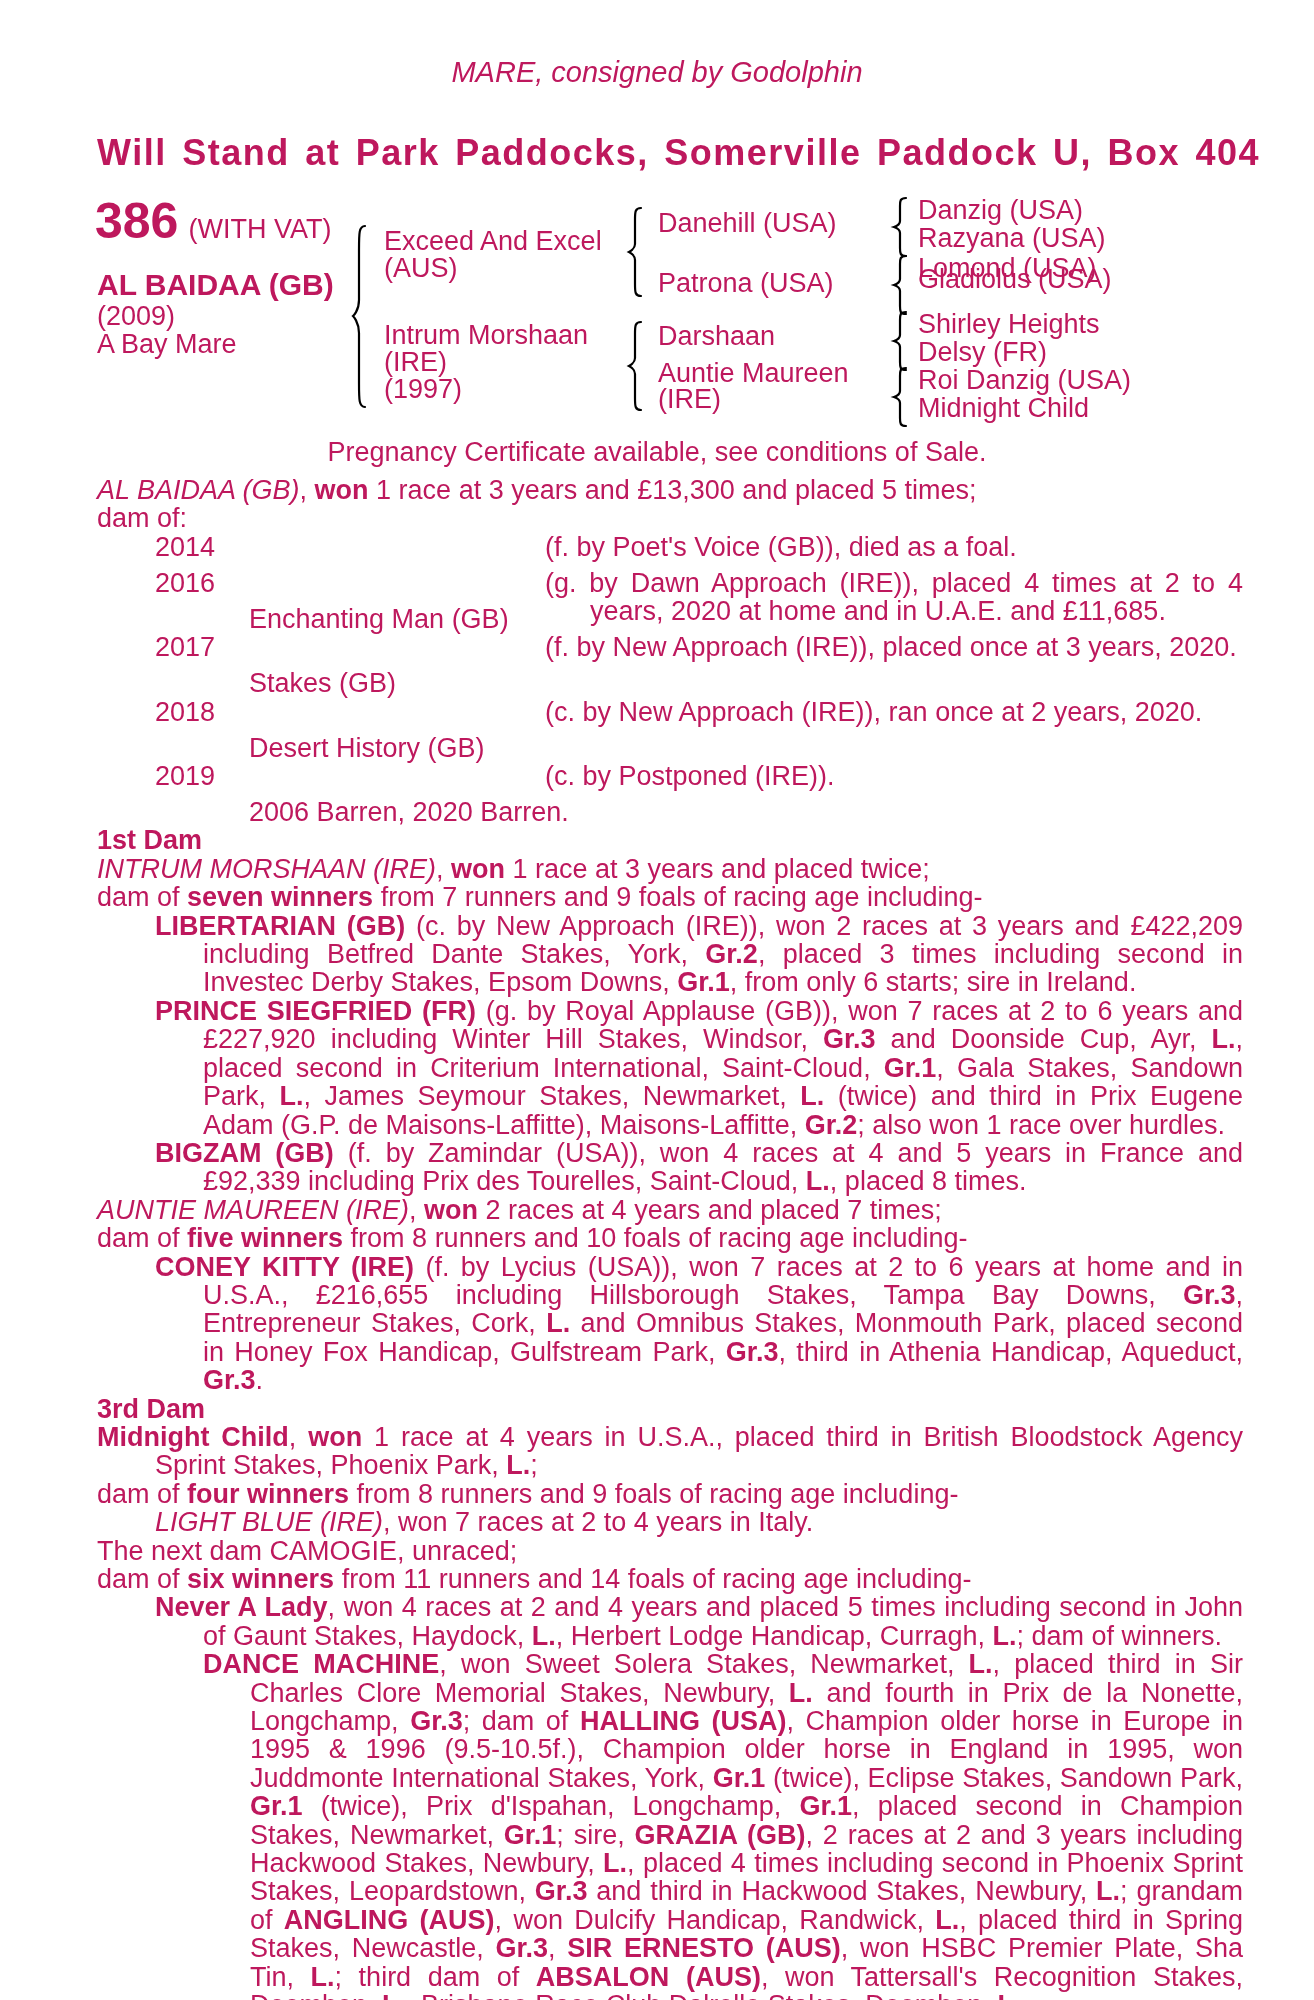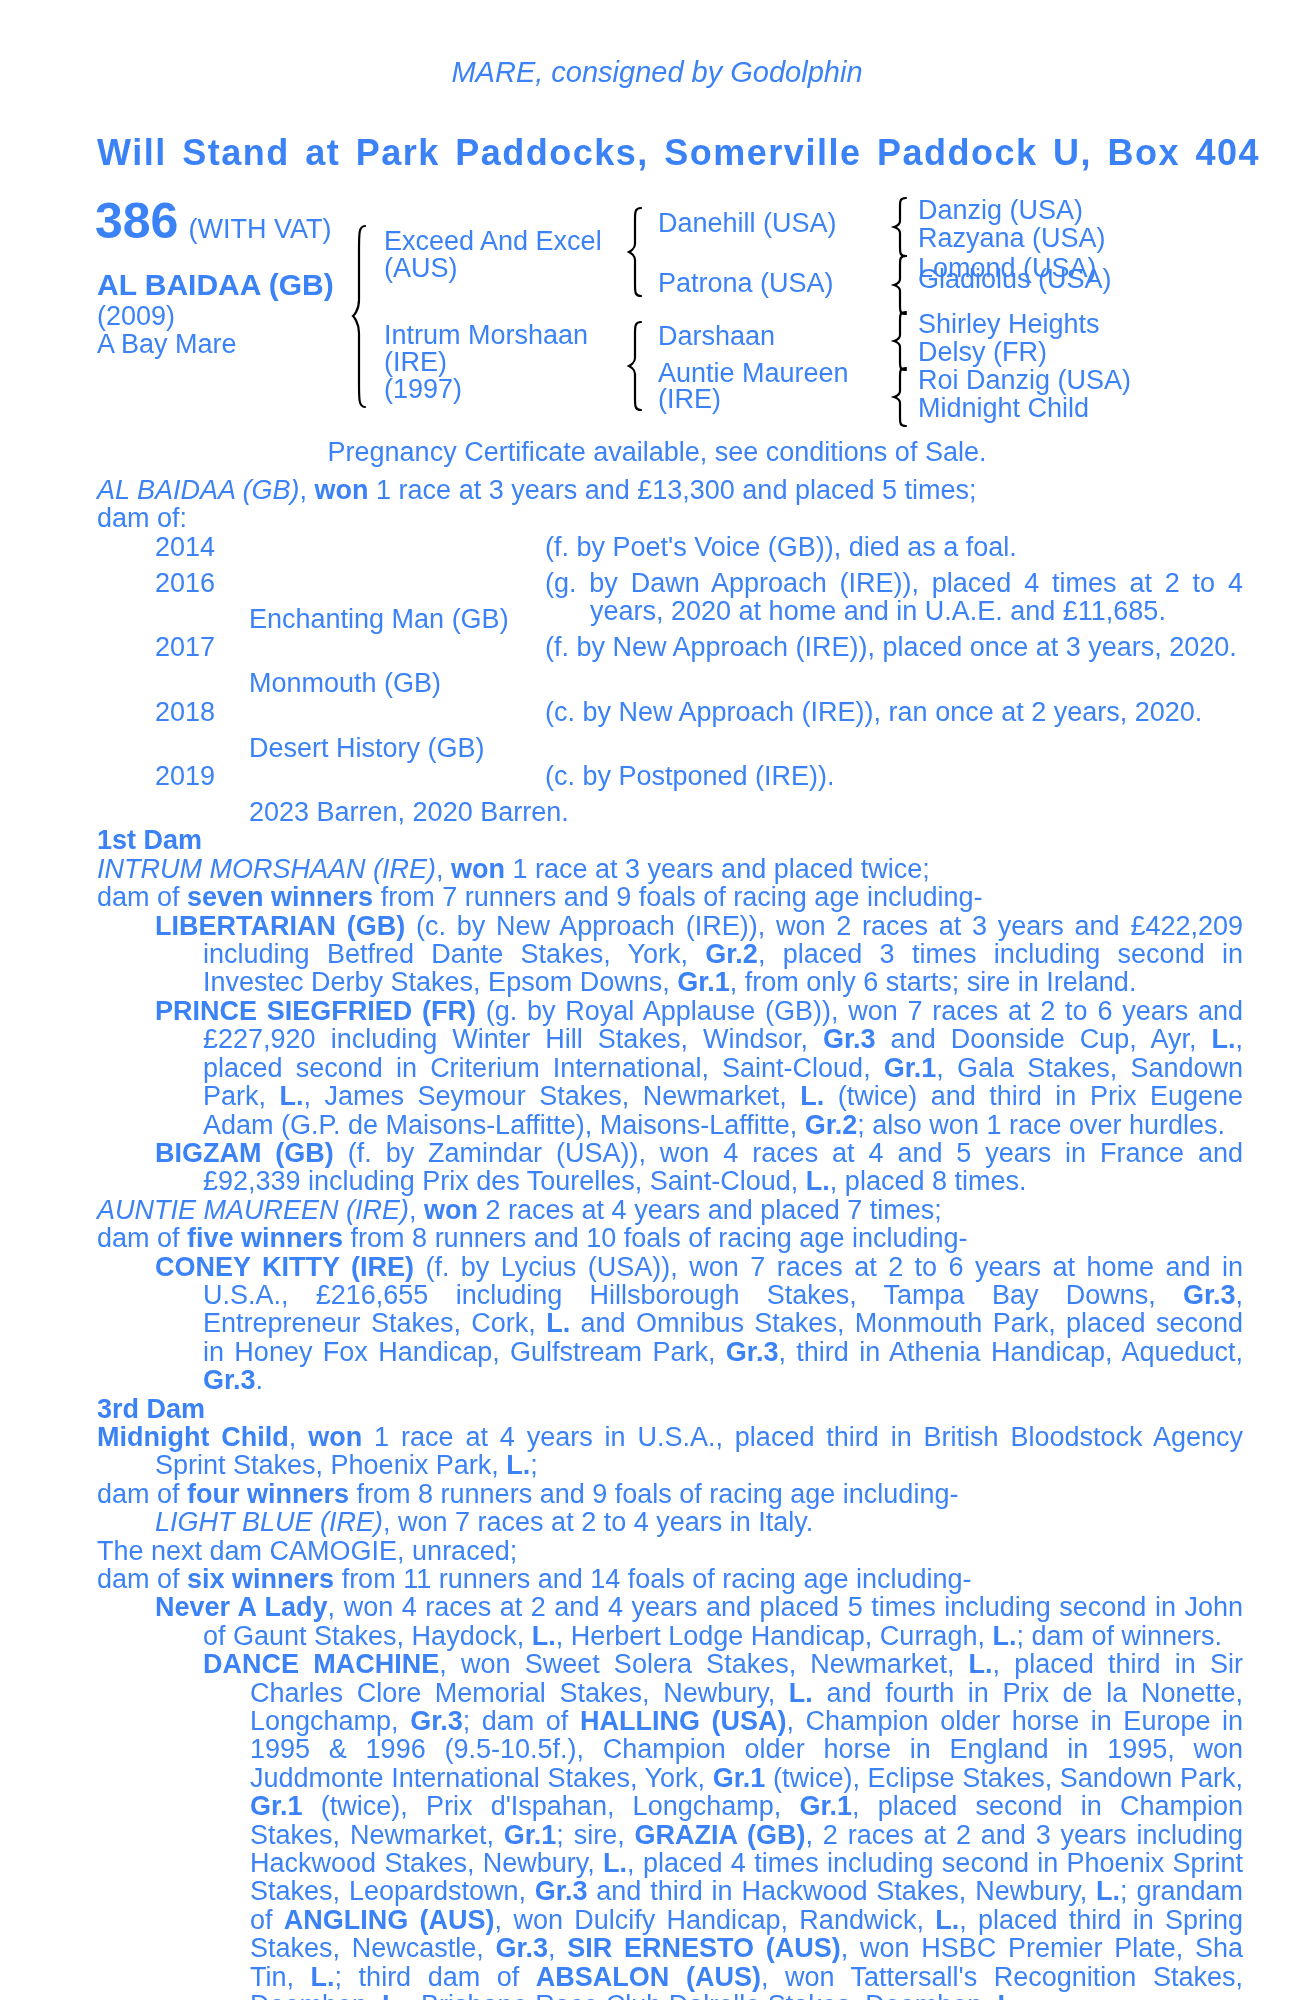--- a/index.html
+++ b/index.html
@@ -1,21 +1,21 @@
 <!DOCTYPE html>
 <html><head>
 <meta charset="utf-8">
 <style>
   html,body { margin:0; padding:0; background:#e8e8e8; }
   .page {
     position:relative;
     width:1314px; height:2000px;
     margin:0 auto;
     background:#ffffff;
-    color:#3b82f6;
+    color:#be185d;
     font-family:"Liberation Sans", sans-serif;
     font-size:27px;
     overflow:hidden;
   }
   .b { font-weight:bold; }
   .i { font-style:italic; }
 
   .consign-title {
     position:absolute; top:56px; left:0; width:100%;
     text-align:center; font-style:italic; font-size:29px;
@@ -153,34 +153,34 @@
         <span class="prog-name"></span>
         <span class="prog-desc">(f. by Poet's Voice (GB)), died as a foal.</span>
       </div>
       <div class="prog-row">
         <span class="prog-year">2016</span>
         <span class="prog-name">Enchanting Man (GB)</span>
         <span class="prog-desc">(g. by Dawn Approach (IRE)), placed 4 times at 2 to 4 years, 2020 at home and in U.A.E. and £11,685.</span>
       </div>
       <div class="prog-row">
         <span class="prog-year">2017</span>
-        <span class="prog-name">Monmouth (GB)</span>
+        <span class="prog-name">Stakes (GB)</span>
         <span class="prog-desc">(f. by New Approach (IRE)), placed once at 3 years, 2020.</span>
       </div>
       <div class="prog-row">
         <span class="prog-year">2018</span>
         <span class="prog-name">Desert History (GB)</span>
         <span class="prog-desc">(c. by New Approach (IRE)), ran once at 2 years, 2020.</span>
       </div>
       <div class="prog-row">
         <span class="prog-year">2019</span>
         <span class="prog-name"></span>
         <span class="prog-desc">(c. by Postponed (IRE)).</span>
       </div>
-      <div class="barren">2023 Barren, 2020 Barren.</div>
+      <div class="barren">2006 Barren, 2020 Barren.</div>
     </div>
 
     <p class="dam-head sect-first">1st Dam</p>
     <p class="just"><span class="i">INTRUM MORSHAAN (IRE)</span><span>, </span><span class="b">won</span><span> 1 race at 3 years and placed twice;</span></p>
     <p class="just"><span>dam of </span><span class="b">seven winners</span><span> from 7 runners and 9 foals of racing age including-</span></p>
     <p class="p1"><span class="b">LIBERTARIAN (GB)</span><span> (c. by New Approach (IRE)), won 2 races at 3 years and £422,209 including Betfred Dante Stakes, York, </span><span class="b">Gr.2</span><span>, placed 3 times including second in Investec Derby Stakes, Epsom Downs, </span><span class="b">Gr.1</span><span>, from only 6 starts; sire in Ireland.</span></p>
     <p class="p1"><span class="b">PRINCE SIEGFRIED (FR)</span><span> (g. by Royal Applause (GB)), won 7 races at 2 to 6 years and £227,920 including Winter Hill Stakes, Windsor, </span><span class="b">Gr.3</span><span> and Doonside Cup, Ayr, </span><span class="b">L.</span><span>, placed second in Criterium International, Saint-Cloud, </span><span class="b">Gr.1</span><span>, Gala Stakes, Sandown Park, </span><span class="b">L.</span><span>, James Seymour Stakes, Newmarket, </span><span class="b">L.</span><span> (twice) and third in Prix Eugene Adam (G.P. de Maisons-Laffitte), Maisons-Laffitte, </span><span class="b">Gr.2</span><span>; also won 1 race over hurdles.</span></p>
     <p class="p1"><span class="b">BIGZAM (GB)</span><span> (f. by Zamindar (USA)), won 4 races at 4 and 5 years in France and £92,339 including Prix des Tourelles, Saint-Cloud, </span><span class="b">L.</span><span>, placed 8 times.</span></p>
 
     <p class="just"><span class="i">AUNTIE MAUREEN (IRE)</span><span>, </span><span class="b">won</span><span> 2 races at 4 years and placed 7 times;</span></p>

